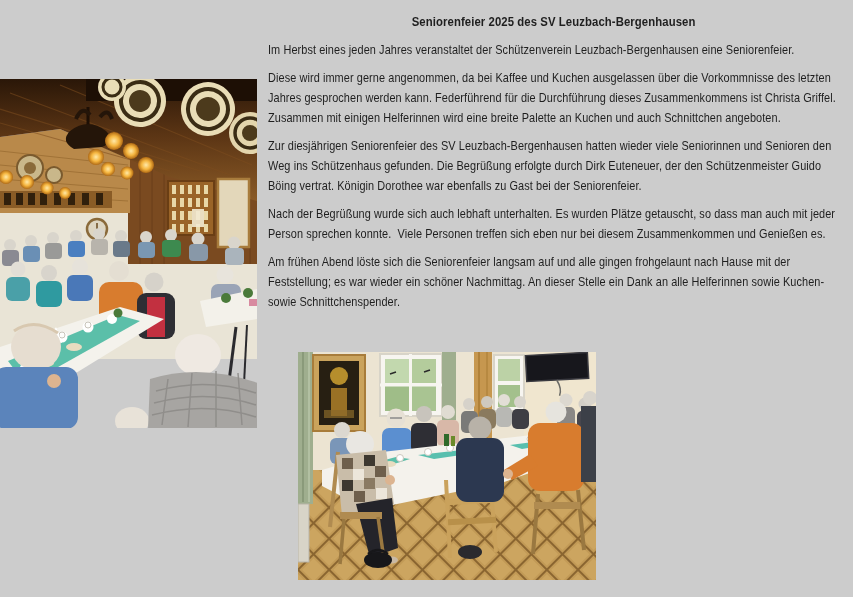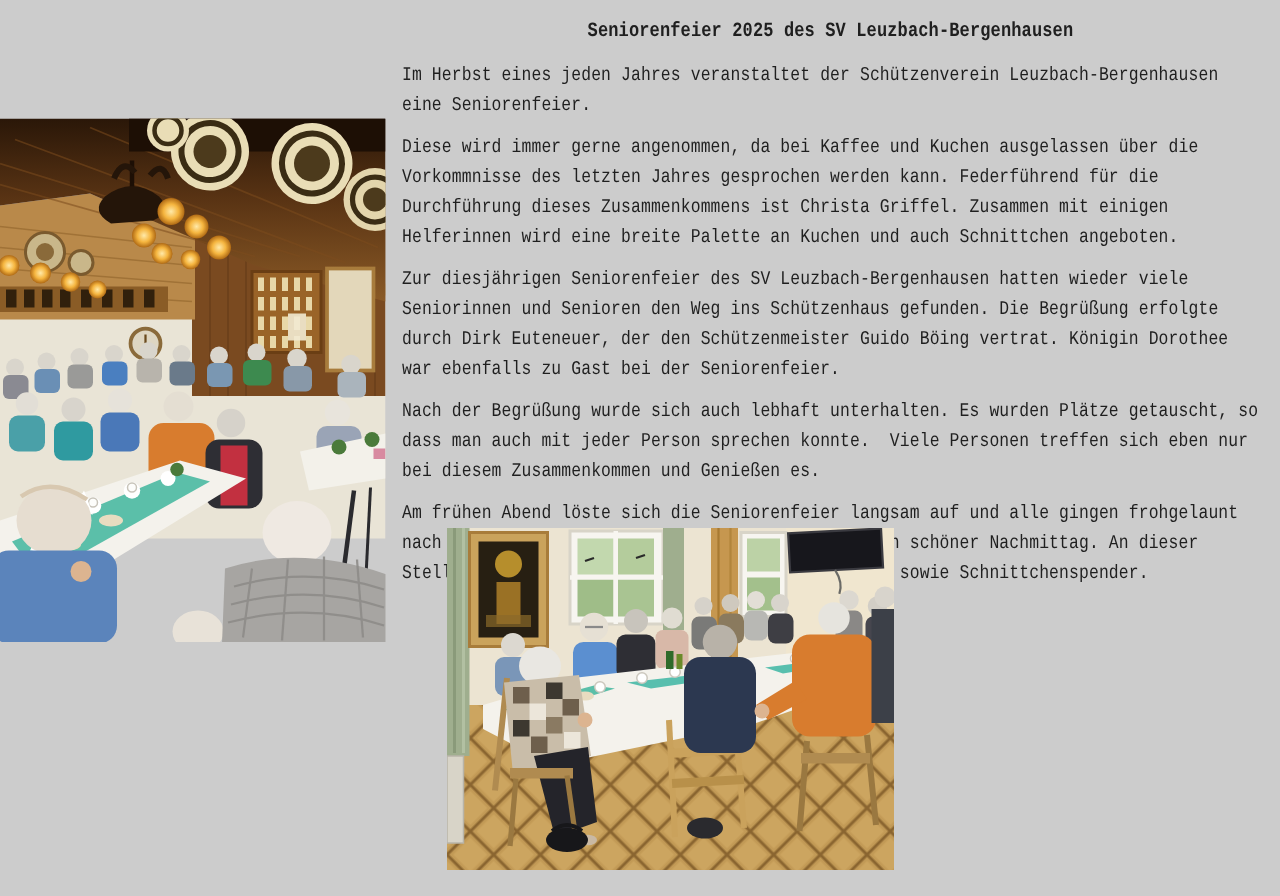--- a/index.html
+++ b/index.html
@@ -2,21 +2,21 @@
 <html lang="de"><head>
 <meta charset="utf-8">
 <style>
   html,body{margin:0;padding:0;}
   body{
     width:853px;height:597px;overflow:hidden;position:relative;
     background:#cccccc;
     font-family:"Liberation Sans","DejaVu Sans",sans-serif;
     color:#1f1f1f;
   }
-  .page{position:absolute;inset:0;font-family:Liberation Mono, monospace;}
+  .page{position:absolute;inset:0;}
   .text-col{
     position:absolute;left:268px;top:12px;width:680px;
     transform:scaleX(0.84);transform-origin:0 0;
   }
   .article-title{
     font-size:13.5px;font-weight:bold;text-align:center;
     line-height:20px;margin:0 0 8px 0;letter-spacing:0.1px;
   }
   .para{
     font-size:13px;line-height:20px;margin:0 0 8px 0;

